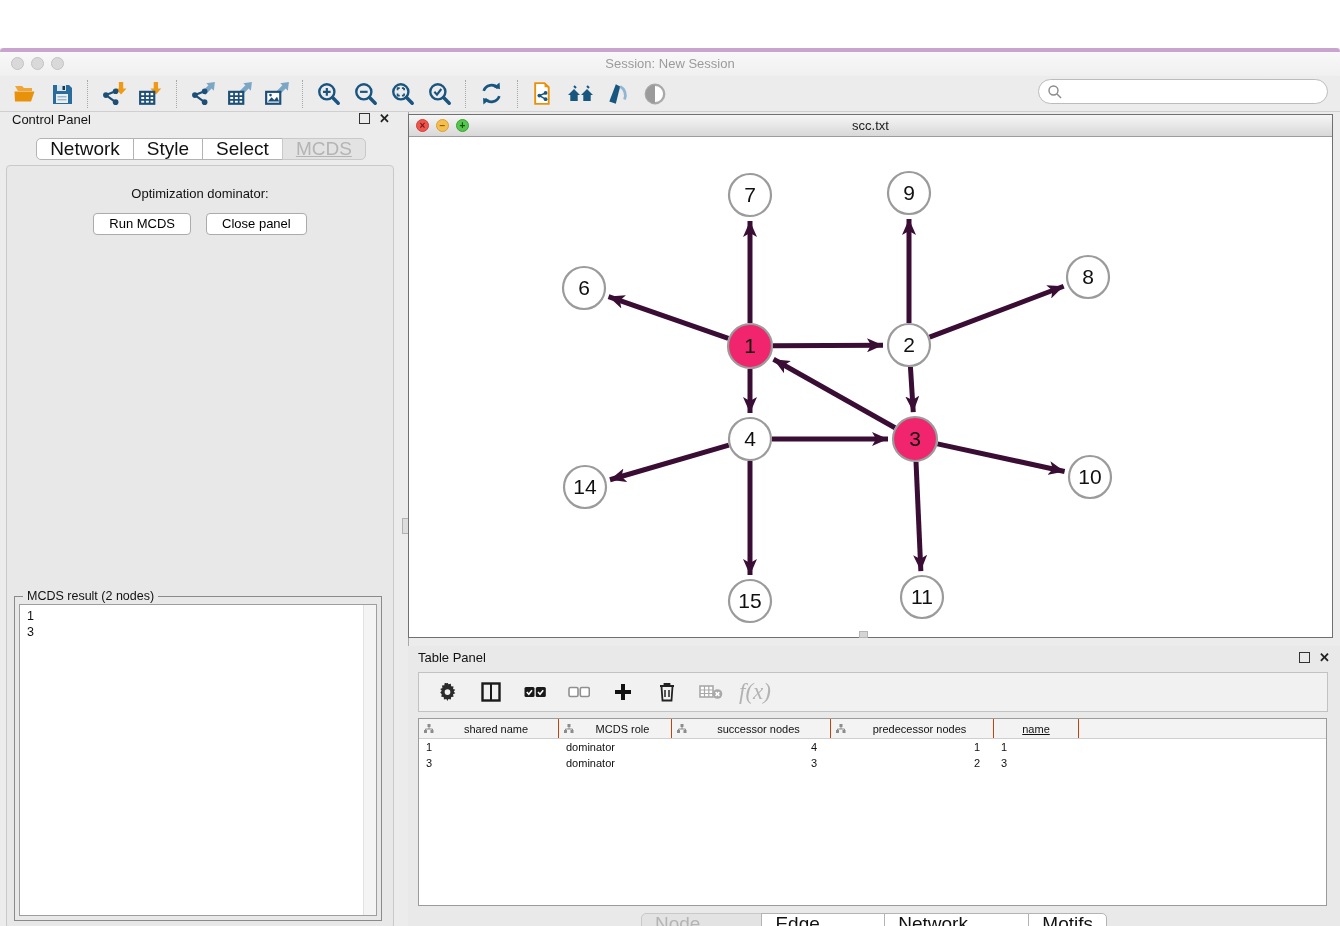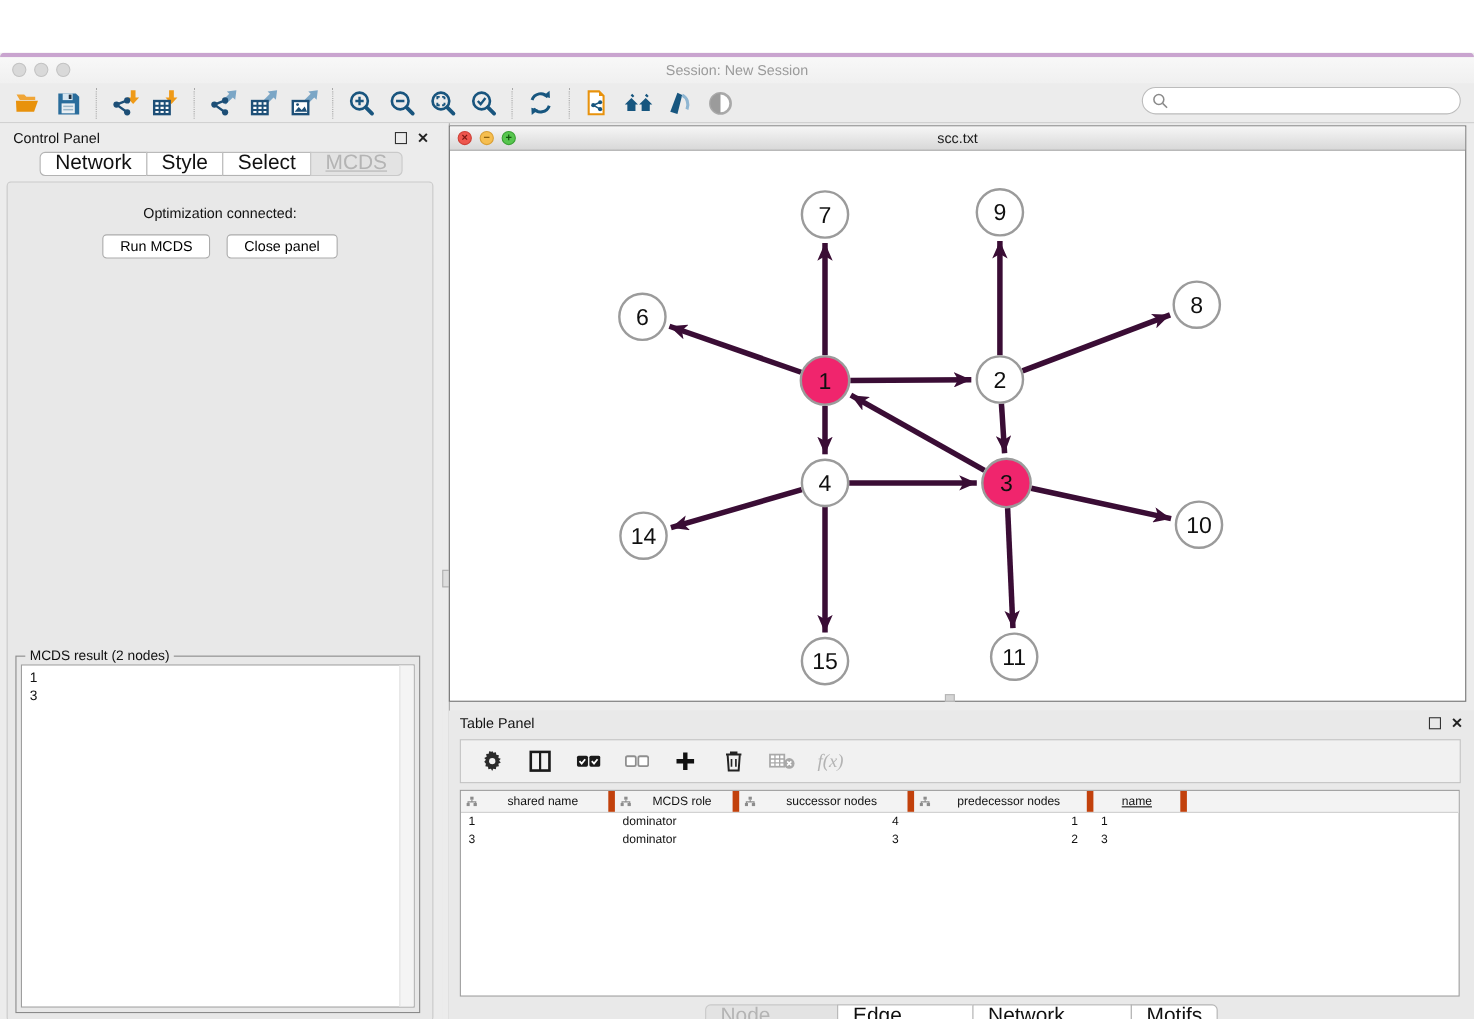--- a/index.html
+++ b/index.html
@@ -13,21 +13,21 @@
   .traffic .dot{width:13px;height:13px;border-radius:50%;background:#d9d9d9;border:1px solid #c3c3c3;box-sizing:border-box;}
   
   .toolbar{position:absolute;top:28px;left:0;right:0;height:35px;background:#ececec;
            border-bottom:1px solid #cfcfcf;display:flex;align-items:center;padding-left:6px;}
   .tb-icon{width:37px;height:31px;display:flex;align-items:center;justify-content:center;cursor:default;}
   .tb-sep{width:0;height:28px;border-left:1px dotted #a8a8a8;margin:0 7px;}
   .search-wrap{position:absolute;right:12px;top:3px;width:290px;height:25px;background:#fff;
            border:1px solid #bcbcbc;border-radius:13px;display:flex;align-items:center;padding-left:8px;box-sizing:border-box;}
   
   .control-panel{position:absolute;left:0;top:64px;width:402px;height:824px;background:#ececec;}
-  .cp-header{height:26px;display:flex;align-items:center;padding:0 12px;font-size:13px;}
+  .cp-header{height:26px;display:flex;align-items:flex-start;padding:0 12px;font-size:13px;}
   .panel-icons{margin-left:auto;display:flex;align-items:center;gap:9px;}
   .float-ico{width:9px;height:9px;border:1.6px solid #333;display:inline-block;}
   .close-ico{font-size:13px;font-weight:bold;color:#222;line-height:1;}
   .seg-tabs{display:flex;justify-content:center;}
   .seg{background:#fff;border:1px solid #b3b3b3;margin-left:-1px;font-size:19px;
        padding:2px 13px;line-height:16px;cursor:default;}
   .seg:first-child{border-radius:5px 0 0 5px;margin-left:0;}
   .seg:last-child{border-radius:0 5px 5px 0;}
   .seg.active{background:#e3e3e3;color:#b4b4b4;border-color:#c9c9c9;text-decoration:underline;}
   .cp-body{position:absolute;left:6px;right:8px;top:53px;bottom:7px;background:#e8e8e8;
@@ -59,25 +59,25 @@
   .mac-yellow{background:#f6be4f;border:1px solid #d9a036;color:#8c5d0a;}
   .mac-green{background:#57c64e;border:1px solid #3ba135;color:#12570e;}
   .net-canvas{position:absolute;left:0;top:22px;right:0;bottom:0;}
   .net-grip{position:absolute;left:450px;bottom:-1px;width:9px;height:7px;background:#d5d5d5;border:1px solid #b5b5b5;box-sizing:border-box;}
   
   .table-panel{position:absolute;left:408px;top:598px;width:932px;height:290px;background:#e9e9e9;}
   .tp-header{height:22px;display:flex;align-items:center;padding:0 10px;font-size:13px;}
   .tp-toolbar{position:absolute;left:10px;right:12px;top:26px;height:40px;background:#f1f1f1;
           border:1px solid #c2c2c2;display:flex;align-items:center;padding-left:16px;gap:20px;box-sizing:border-box;}
   .tp-tool{display:flex;align-items:center;justify-content:center;width:24px;height:24px;}
-  .fx{font-family:"Liberation Serif",serif;font-style:italic;font-size:17px;color:#b3b3b3;}
+  .fx{font-family:"Liberation Serif",serif;font-style:italic;font-size:23px;color:#b3b3b3;}
   .data-table{position:absolute;left:10px;right:13px;top:72px;height:188px;background:#fff;
           border:1px solid #9b9b9b;box-sizing:border-box;overflow:hidden;}
   .tbl-head{display:flex;height:19px;background:#f3f3f3;border-bottom:1px solid #cfcfcf;}
-  .tbl-hcell{display:flex;align-items:center;font-size:11px;border-right:6px solid #c2410c;box-sizing:border-box;}
+  .tbl-hcell{display:flex;align-items:center;font-size:11px;border-right:1px solid #c2410c;box-sizing:border-box;}
   .tbl-hcell .htxt{flex:1;text-align:center;}
   .tbl-row{display:flex;height:16px;font-size:11px;align-items:center;}
   .tbl-cell{box-sizing:border-box;overflow:hidden;white-space:nowrap;}
   .tp-tabs{position:absolute;left:50%;transform:translateX(-50%);top:267px;display:flex;}
   
   .status-bar{position:absolute;left:0;bottom:0;width:100%;height:38px;background:#ececec;border-top:1px solid #c3c3c3;box-sizing:border-box;}
   .list-btn{position:absolute;left:11px;top:7px;width:28px;height:23px;background:#f6f6f6;border:1px solid #b2b2b2;
           border-radius:2px;display:flex;align-items:center;justify-content:center;}
   .memory-btn{position:absolute;right:7px;top:6px;height:26px;background:#f8f8f8;border:1px solid #b5b5b5;
           display:flex;align-items:center;gap:6px;padding:16px 10px;font-size:12px;box-sizing:border-box;}
@@ -241,21 +241,21 @@
         <span class="close-ico">✕</span>
       </span>
     </div>
     <div class="seg-tabs" id="control-tabs">
         <div class="seg">Network</div>
         <div class="seg">Style</div>
         <div class="seg">Select</div>
         <div class="seg active">MCDS</div>
       </div>
     <div class="cp-body">
-      <div class="opt-label">Optimization connected:</div>
+      <div class="opt-label">Optimization dominator:</div>
       <div class="btn-row">
         <button class="cp-btn">Run MCDS</button>
         <button class="cp-btn">Close panel</button>
       </div>
       <div class="result-group">
         <div class="result-legend">MCDS result (2 nodes)</div>
         <div class="result-white">
           <div class="result-text" id="result-text">1
 3</div>
           <div class="result-scroll"></div>

